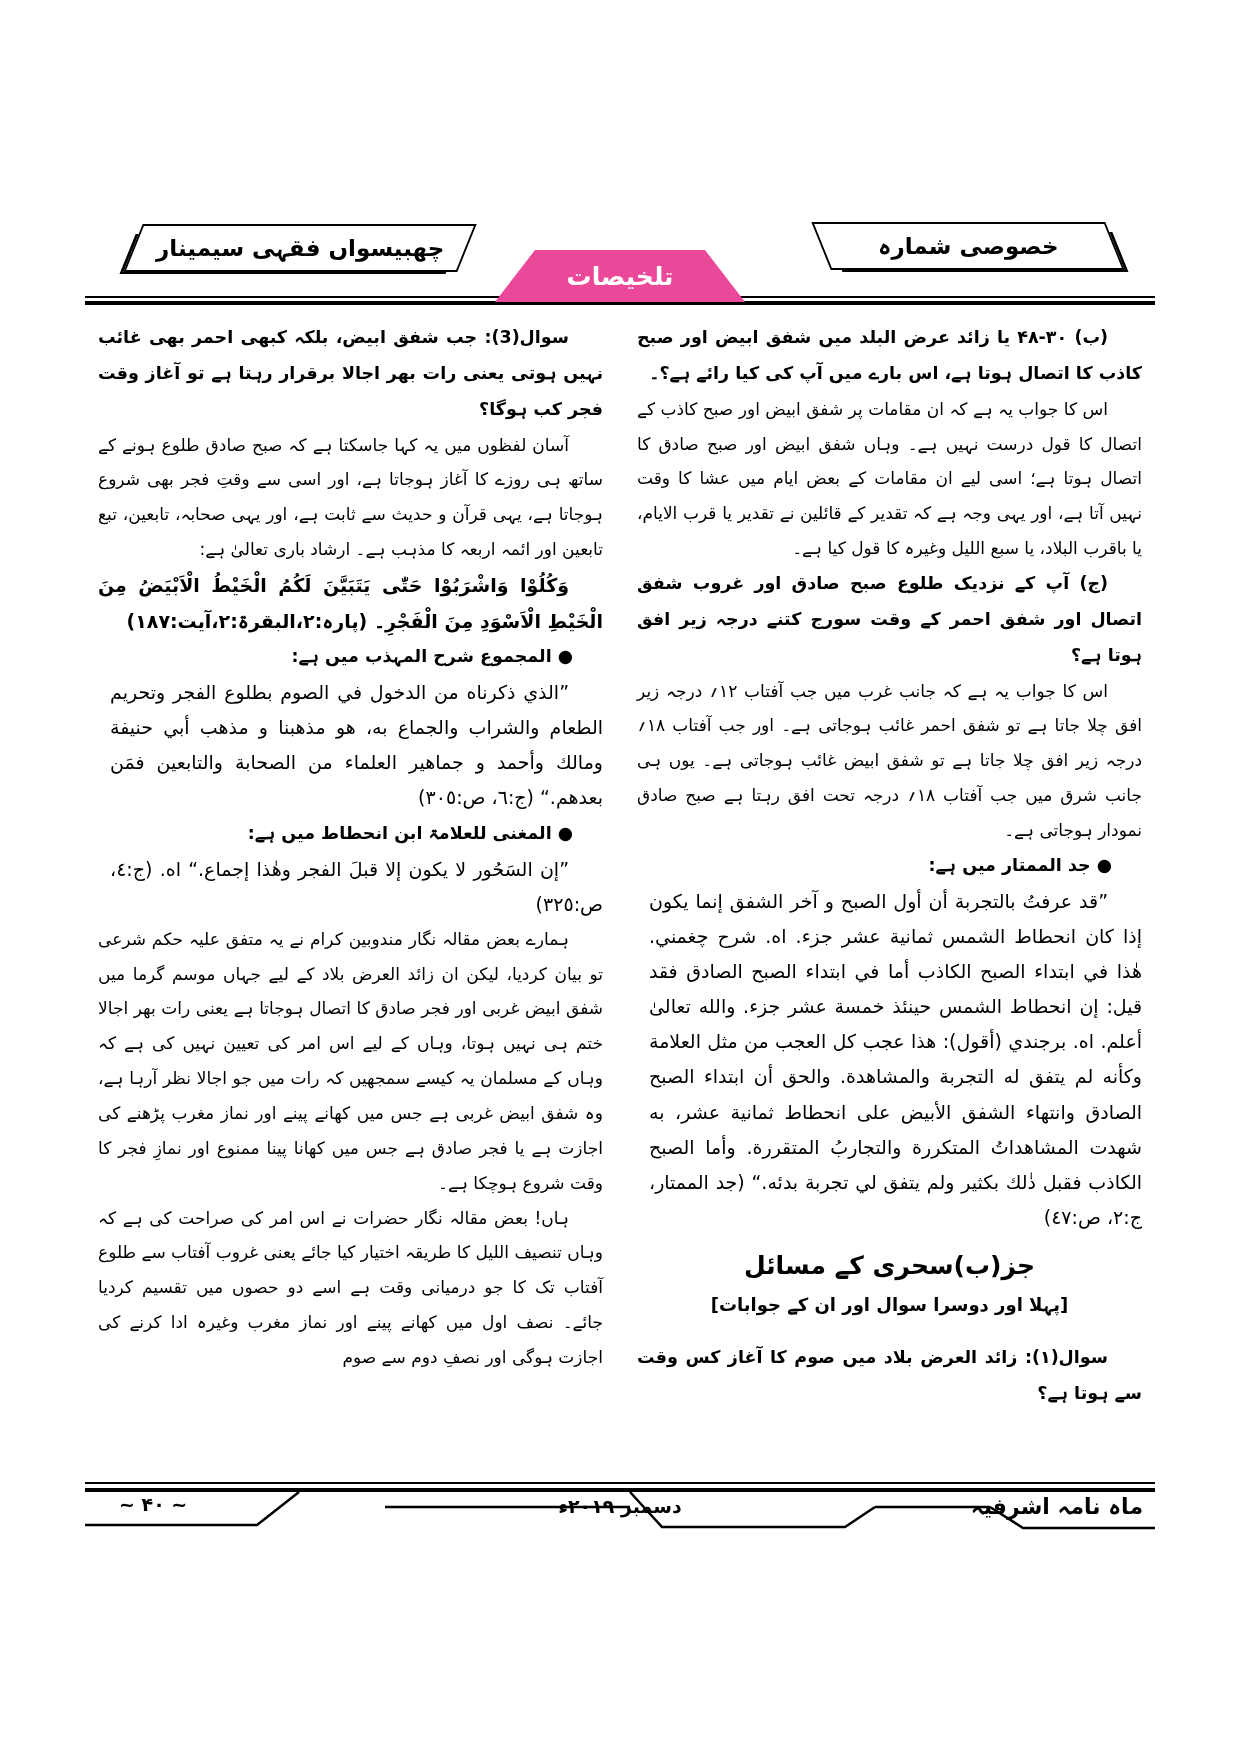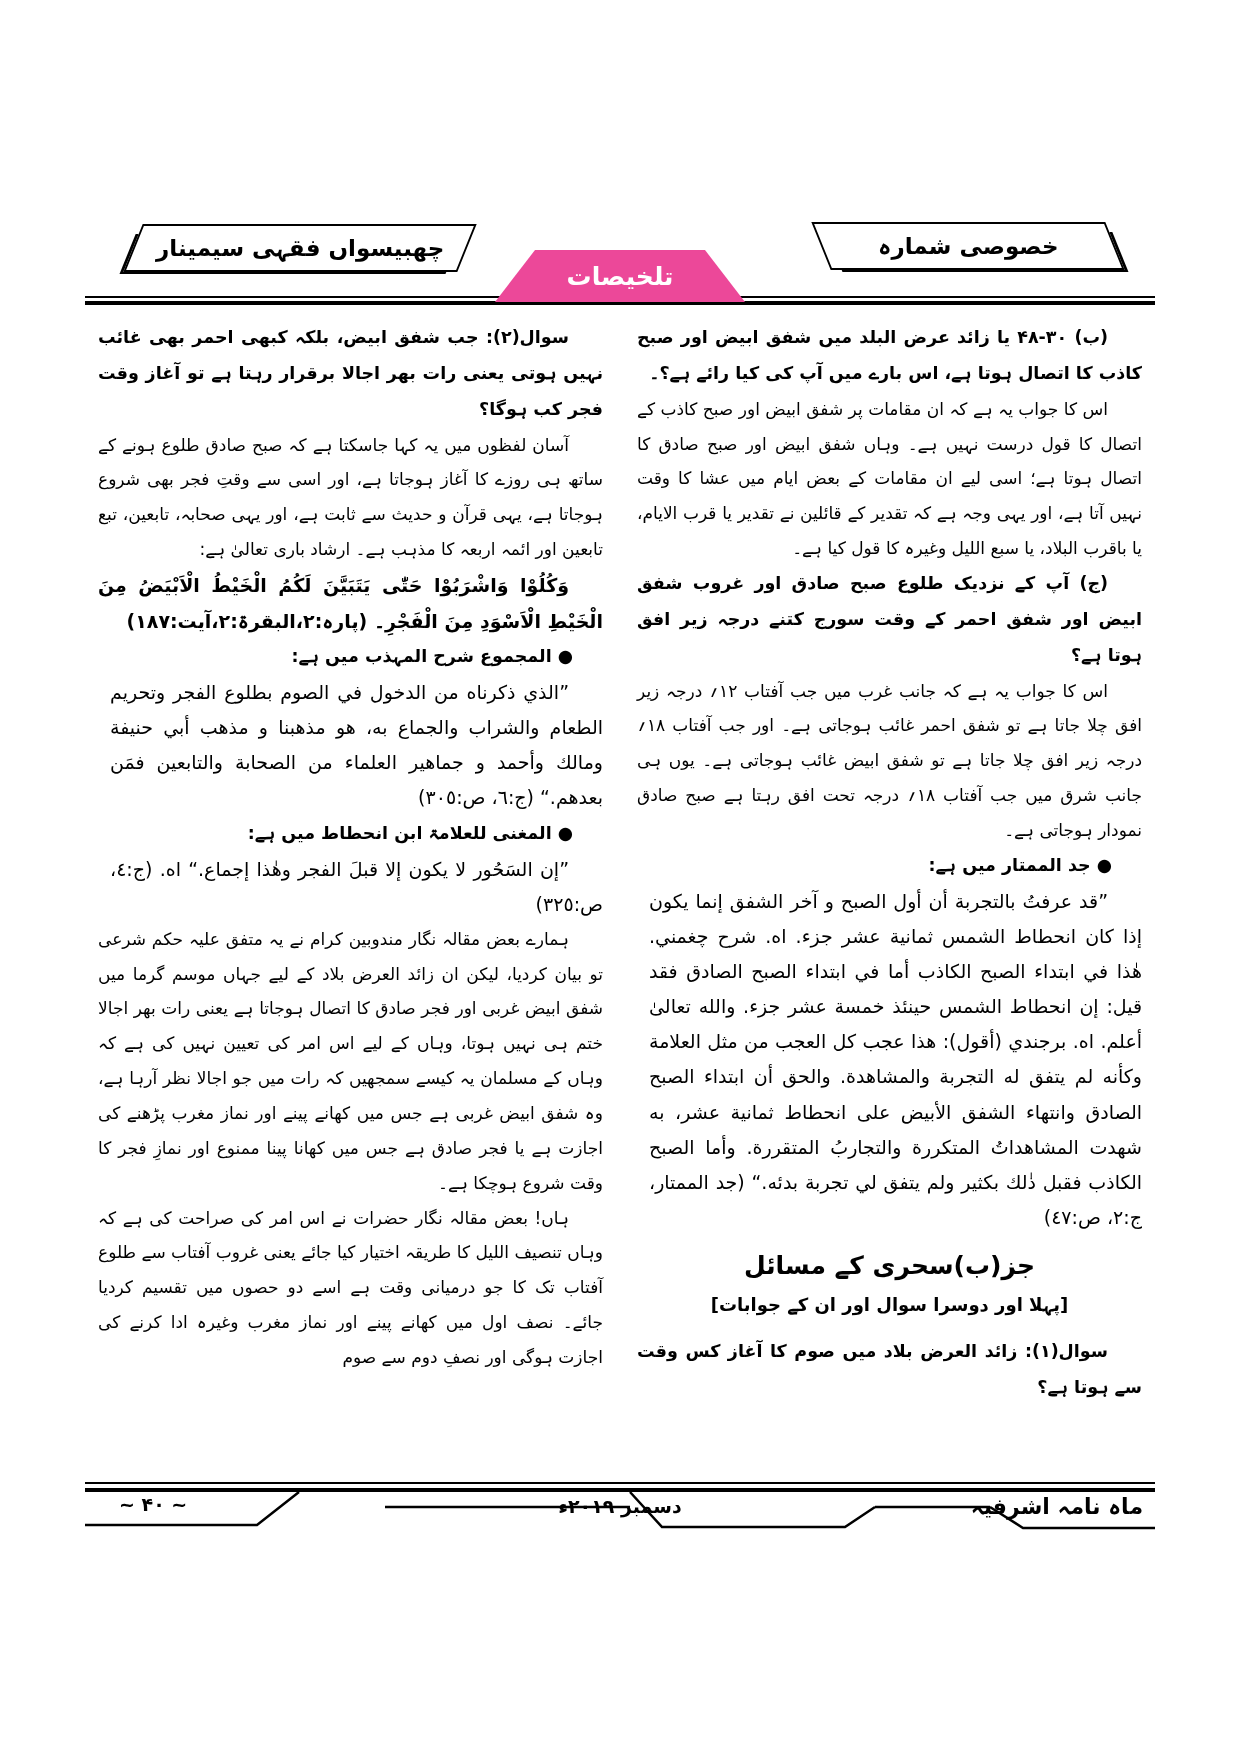--- a/index.html
+++ b/index.html
@@ -25,21 +25,21 @@
   
   .columns{position:absolute;top:320px;left:98px;right:98px;height:1158px;
            display:flex;gap:34px;overflow:hidden;}
   .col{flex:1;min-width:0;}
   p.para{margin:0;font-size:17px;line-height:2.05;text-align:justify;text-indent:34px;}
   p.q{font-weight:bold;font-size:17.5px;}
   p.bullet{text-indent:30px;font-weight:bold;font-size:17.5px;}
   p.arabic{font-size:19px;line-height:1.85;font-weight:normal;margin-left:12px;}
   p.verse{font-size:19px;line-height:1.9;font-weight:bold;}
   p.h-big{font-size:25px;font-weight:bold;text-align:center;text-indent:0;line-height:1.8;margin-top:8px;}
-  p.h-sub{font-size:18px;font-weight:bold;text-align:center;text-indent:0;line-height:1.9;margin-bottom:12px;}
+  p.h-sub{font-size:18px;font-weight:bold;text-align:center;text-indent:0;line-height:1.9;margin-bottom:18px;}
 
   
   .page-footer{position:absolute;left:85px;right:85px;top:1480px;height:62px;}
   .page-footer svg{position:absolute;inset:0;width:100%;height:58px;}
   .f-text{position:absolute;font-weight:bold;white-space:nowrap;}
   .f-mag{right:12px;top:14px;font-size:22px;}
   .f-date{left:50%;transform:translateX(-50%);top:15px;font-size:19px;}
   .f-page{left:34px;top:13px;font-size:19px;}
 </style>
 </head>
@@ -58,31 +58,31 @@
       <span class="inner">خصوصی شمارہ</span>
     </div>
     <div class="main-rule"></div>
   </header>
 
   <main class="columns">
 
     <section class="col">
       <p class="para q">(ب) ۳۰-۴۸ یا زائد عرض البلد میں شفق ابیض اور صبح کاذب کا اتصال ہوتا ہے، اس بارے میں آپ کی کیا رائے ہے؟۔</p>
       <p class="para">اس کا جواب یہ ہے کہ ان مقامات پر شفق ابیض اور صبح کاذب کے اتصال کا قول درست نہیں ہے۔ وہاں شفق ابیض اور صبح صادق کا اتصال ہوتا ہے؛ اسی لیے ان مقامات کے بعض ایام میں عشا کا وقت نہیں آتا ہے، اور یہی وجہ ہے کہ تقدیر کے قائلین نے تقدیر یا قرب الایام، یا باقرب البلاد، یا سبع اللیل وغیرہ کا قول کیا ہے۔</p>
-      <p class="para q">(ج) آپ کے نزدیک طلوع صبح صادق اور غروب شفق ابیض اور شفق احمر کے وقت سورج کتنے درجہ زیر افق ہوتا ہے؟</p>
+      <p class="para q">(ج) آپ کے نزدیک طلوع صبح صادق اور غروب شفق اتصال اور شفق احمر کے وقت سورج کتنے درجہ زیر افق ہوتا ہے؟</p>
       <p class="para">اس کا جواب یہ ہے کہ جانب غرب میں جب آفتاب ۱۲؍ درجہ زیر افق چلا جاتا ہے تو شفق احمر غائب ہوجاتی ہے۔ اور جب آفتاب ۱۸؍ درجہ زیر افق چلا جاتا ہے تو شفق ابیض غائب ہوجاتی ہے۔ یوں ہی جانب شرق میں جب آفتاب ۱۸؍ درجہ تحت افق رہتا ہے صبح صادق نمودار ہوجاتی ہے۔</p>
       <p class="para bullet">● جد الممتار میں ہے:</p>
       <p class="para arabic">”قد عرفتُ بالتجربة أن أول الصبح و آخر الشفق إنما يكون إذا كان انحطاط الشمس ثمانية عشر جزء. اه. شرح چغمني. هٰذا في ابتداء الصبح الكاذب أما في ابتداء الصبح الصادق فقد قيل: إن انحطاط الشمس حينئذ خمسة عشر جزء. والله تعالىٰ أعلم. اه. برجندي (أقول): هذا عجب كل العجب من مثل العلامة وكأنه لم يتفق له التجربة والمشاهدة. والحق أن ابتداء الصبح الصادق وانتهاء الشفق الأبيض على انحطاط ثمانية عشر، به شهدت المشاهداتُ المتكررة والتجاربُ المتقررة. وأما الصبح الكاذب فقبل ذٰلك بكثير ولم يتفق لي تجربة بدئه.“ (جد الممتار، ج:٢، ص:٤٧)</p>
       <p class="para h-big">جز(ب)سحری کے مسائل</p>
       <p class="para h-sub">[پہلا اور دوسرا سوال اور ان کے جوابات]</p>
       <p class="para q">سوال(۱): زائد العرض بلاد میں صوم کا آغاز کس وقت سے ہوتا ہے؟</p>
     </section>
 
     <section class="col">
-      <p class="para q">سوال(۲): جب شفق ابیض، بلکہ کبھی احمر بھی غائب نہیں ہوتی یعنی رات بھر اجالا برقرار رہتا ہے تو آغاز وقت فجر کب ہوگا؟</p>
+      <p class="para q">سوال(3): جب شفق ابیض، بلکہ کبھی احمر بھی غائب نہیں ہوتی یعنی رات بھر اجالا برقرار رہتا ہے تو آغاز وقت فجر کب ہوگا؟</p>
       <p class="para">آسان لفظوں میں یہ کہا جاسکتا ہے کہ صبح صادق طلوع ہونے کے ساتھ ہی روزے کا آغاز ہوجاتا ہے، اور اسی سے وقتِ فجر بھی شروع ہوجاتا ہے، یہی قرآن و حدیث سے ثابت ہے، اور یہی صحابہ، تابعین، تبع تابعین اور ائمہ اربعہ کا مذہب ہے۔ ارشاد باری تعالیٰ ہے:</p>
       <p class="para verse">وَكُلُوْا وَاشْرَبُوْا حَتّٰى يَتَبَيَّنَ لَكُمُ الْخَيْطُ الْاَبْيَضُ مِنَ الْخَيْطِ الْاَسْوَدِ مِنَ الْفَجْرِ۔ (پارہ:۲،البقرۃ:۲،آیت:۱۸۷)</p>
       <p class="para bullet">● المجموع شرح المہذب میں ہے:</p>
       <p class="para arabic">”الذي ذكرناه من الدخول في الصوم بطلوع الفجر وتحريم الطعام والشراب والجماع به، هو مذهبنا و مذهب أبي حنيفة ومالك وأحمد و جماهير العلماء من الصحابة والتابعين فمَن بعدهم.“ (ج:٦، ص:٣٠٥)</p>
       <p class="para bullet">● المغنی للعلامۃ ابن انحطاط میں ہے:</p>
       <p class="para arabic">”إن السَحُور لا يكون إلا قبلَ الفجر وهٰذا إجماع.“ اه. (ج:٤، ص:٣٢٥)</p>
       <p class="para">ہمارے بعض مقالہ نگار مندوبین کرام نے یہ متفق علیہ حکم شرعی تو بیان کردیا، لیکن ان زائد العرض بلاد کے لیے جہاں موسم گرما میں شفق ابیض غربی اور فجر صادق کا اتصال ہوجاتا ہے یعنی رات بھر اجالا ختم ہی نہیں ہوتا، وہاں کے لیے اس امر کی تعیین نہیں کی ہے کہ وہاں کے مسلمان یہ کیسے سمجھیں کہ رات میں جو اجالا نظر آرہا ہے، وہ شفق ابیض غربی ہے جس میں کھانے پینے اور نماز مغرب پڑھنے کی اجازت ہے یا فجر صادق ہے جس میں کھانا پینا ممنوع اور نمازِ فجر کا وقت شروع ہوچکا ہے۔</p>
       <p class="para">ہاں! بعض مقالہ نگار حضرات نے اس امر کی صراحت کی ہے کہ وہاں تنصیف اللیل کا طریقہ اختیار کیا جائے یعنی غروب آفتاب سے طلوع آفتاب تک کا جو درمیانی وقت ہے اسے دو حصوں میں تقسیم کردیا جائے۔ نصف اول میں کھانے پینے اور نماز مغرب وغیرہ ادا کرنے کی اجازت ہوگی اور نصفِ دوم سے صوم</p>
     </section>
 

